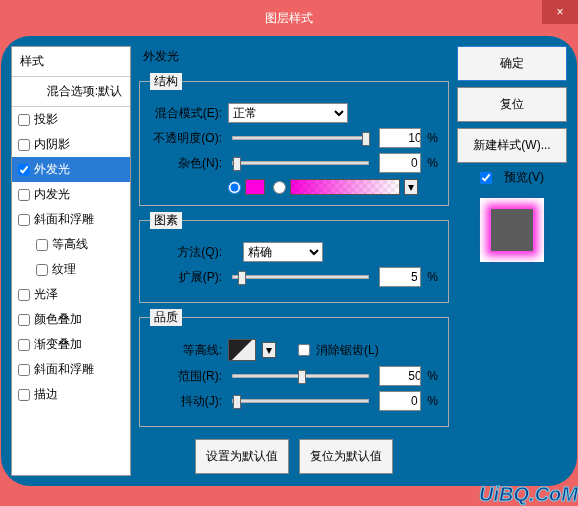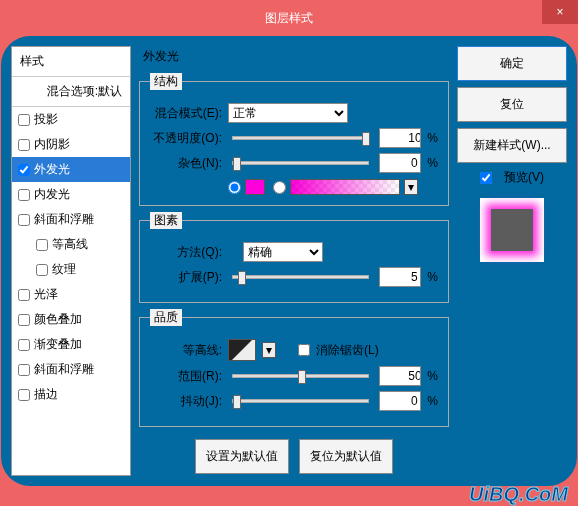--- a/index.html
+++ b/index.html
@@ -31,21 +31,21 @@
 .grad::after { content: ""; position: absolute; inset: 0; background-image: linear-gradient(45deg, #ccc 25%, transparent 25%), linear-gradient(-45deg, #ccc 25%, transparent 25%), linear-gradient(45deg, transparent 75%, #ccc 75%), linear-gradient(-45deg, transparent 75%, #ccc 75%); background-size: 8px 8px; background-position: 0 0, 0 4px, 4px -4px, -4px 0; opacity: 0.35; mix-blend-mode: multiply; }
 .dd { width: 14px; height: 16px; border: 1px solid #555; display: flex; align-items: center; justify-content: center; background: #eee; }
 .contour-swatch { width: 28px; height: 22px; border: 1px solid #555; background: linear-gradient(135deg, #222 49%, #eee 51%); }
 .btn-row { display: flex; gap: 10px; justify-content: center; margin-top: 6px; }
 button.std { border: 1px solid #888; background: #f4f4f4; padding: 2px 10px; height: 35px; cursor: pointer; }
 .right-panel { width: 110px; display: flex; flex-direction: column; gap: 6px; align-items: stretch; }
 .right-panel button.std { width: 100%; }
 .prev-row { display: flex; align-items: center; justify-content: center; gap: 12px; }
 .preview-box { width: 64px; height: 64px; margin: 6px auto; background: #fff; display: flex; align-items: center; justify-content: center; }
 .preview-inner { width: 42px; height: 42px; background: #5c5c5c; box-shadow: 0 0 8px 5px #ff2ee0; }
-.watermark { position: absolute; right: 10px; bottom: 0; font-weight: bold; font-style: italic; font-size: 20px; color: #0a3e8a; -webkit-text-stroke: 1px #6fd0ef; }
+.watermark { position: absolute; right: 0; bottom: 0; font-weight: bold; font-style: italic; font-size: 20px; color: #0a3e8a; -webkit-text-stroke: 1px #6fd0ef; }
 </style>
 </head>
 <body>
 
 <div class="titlebar">
   <span>图层样式</span>
   <div class="close-btn">
     <span>×</span>
   </div>
 </div>

